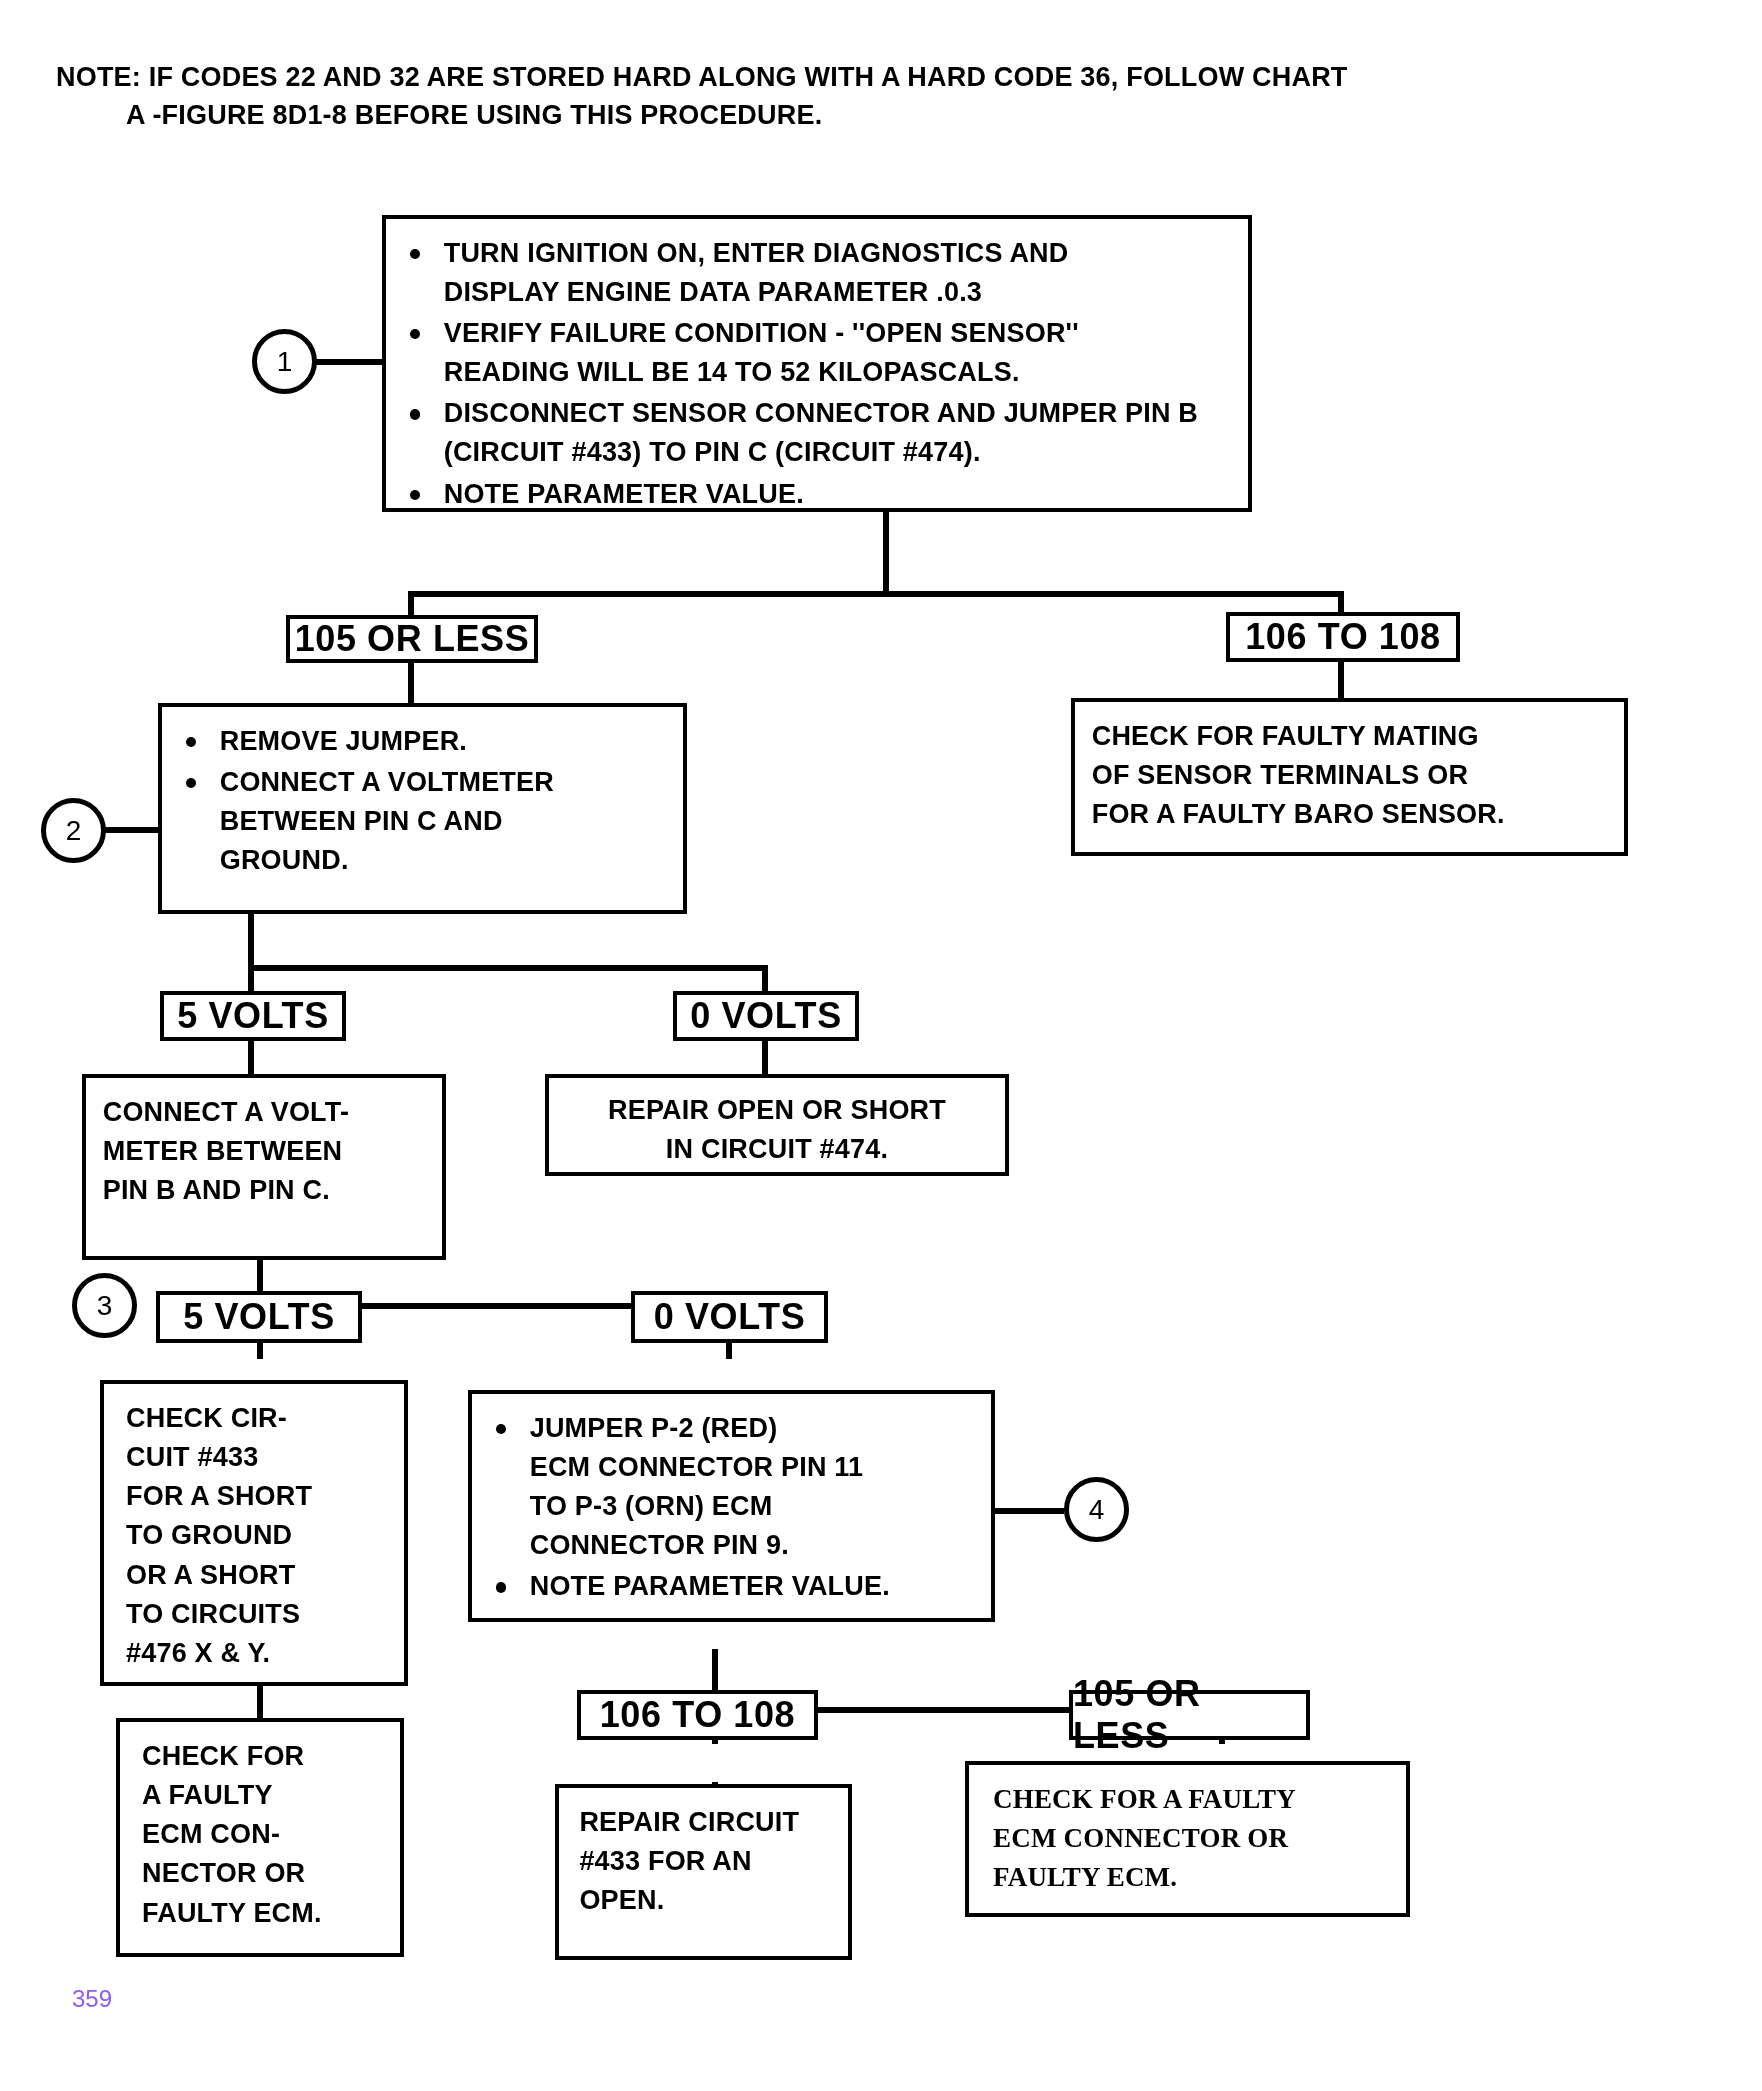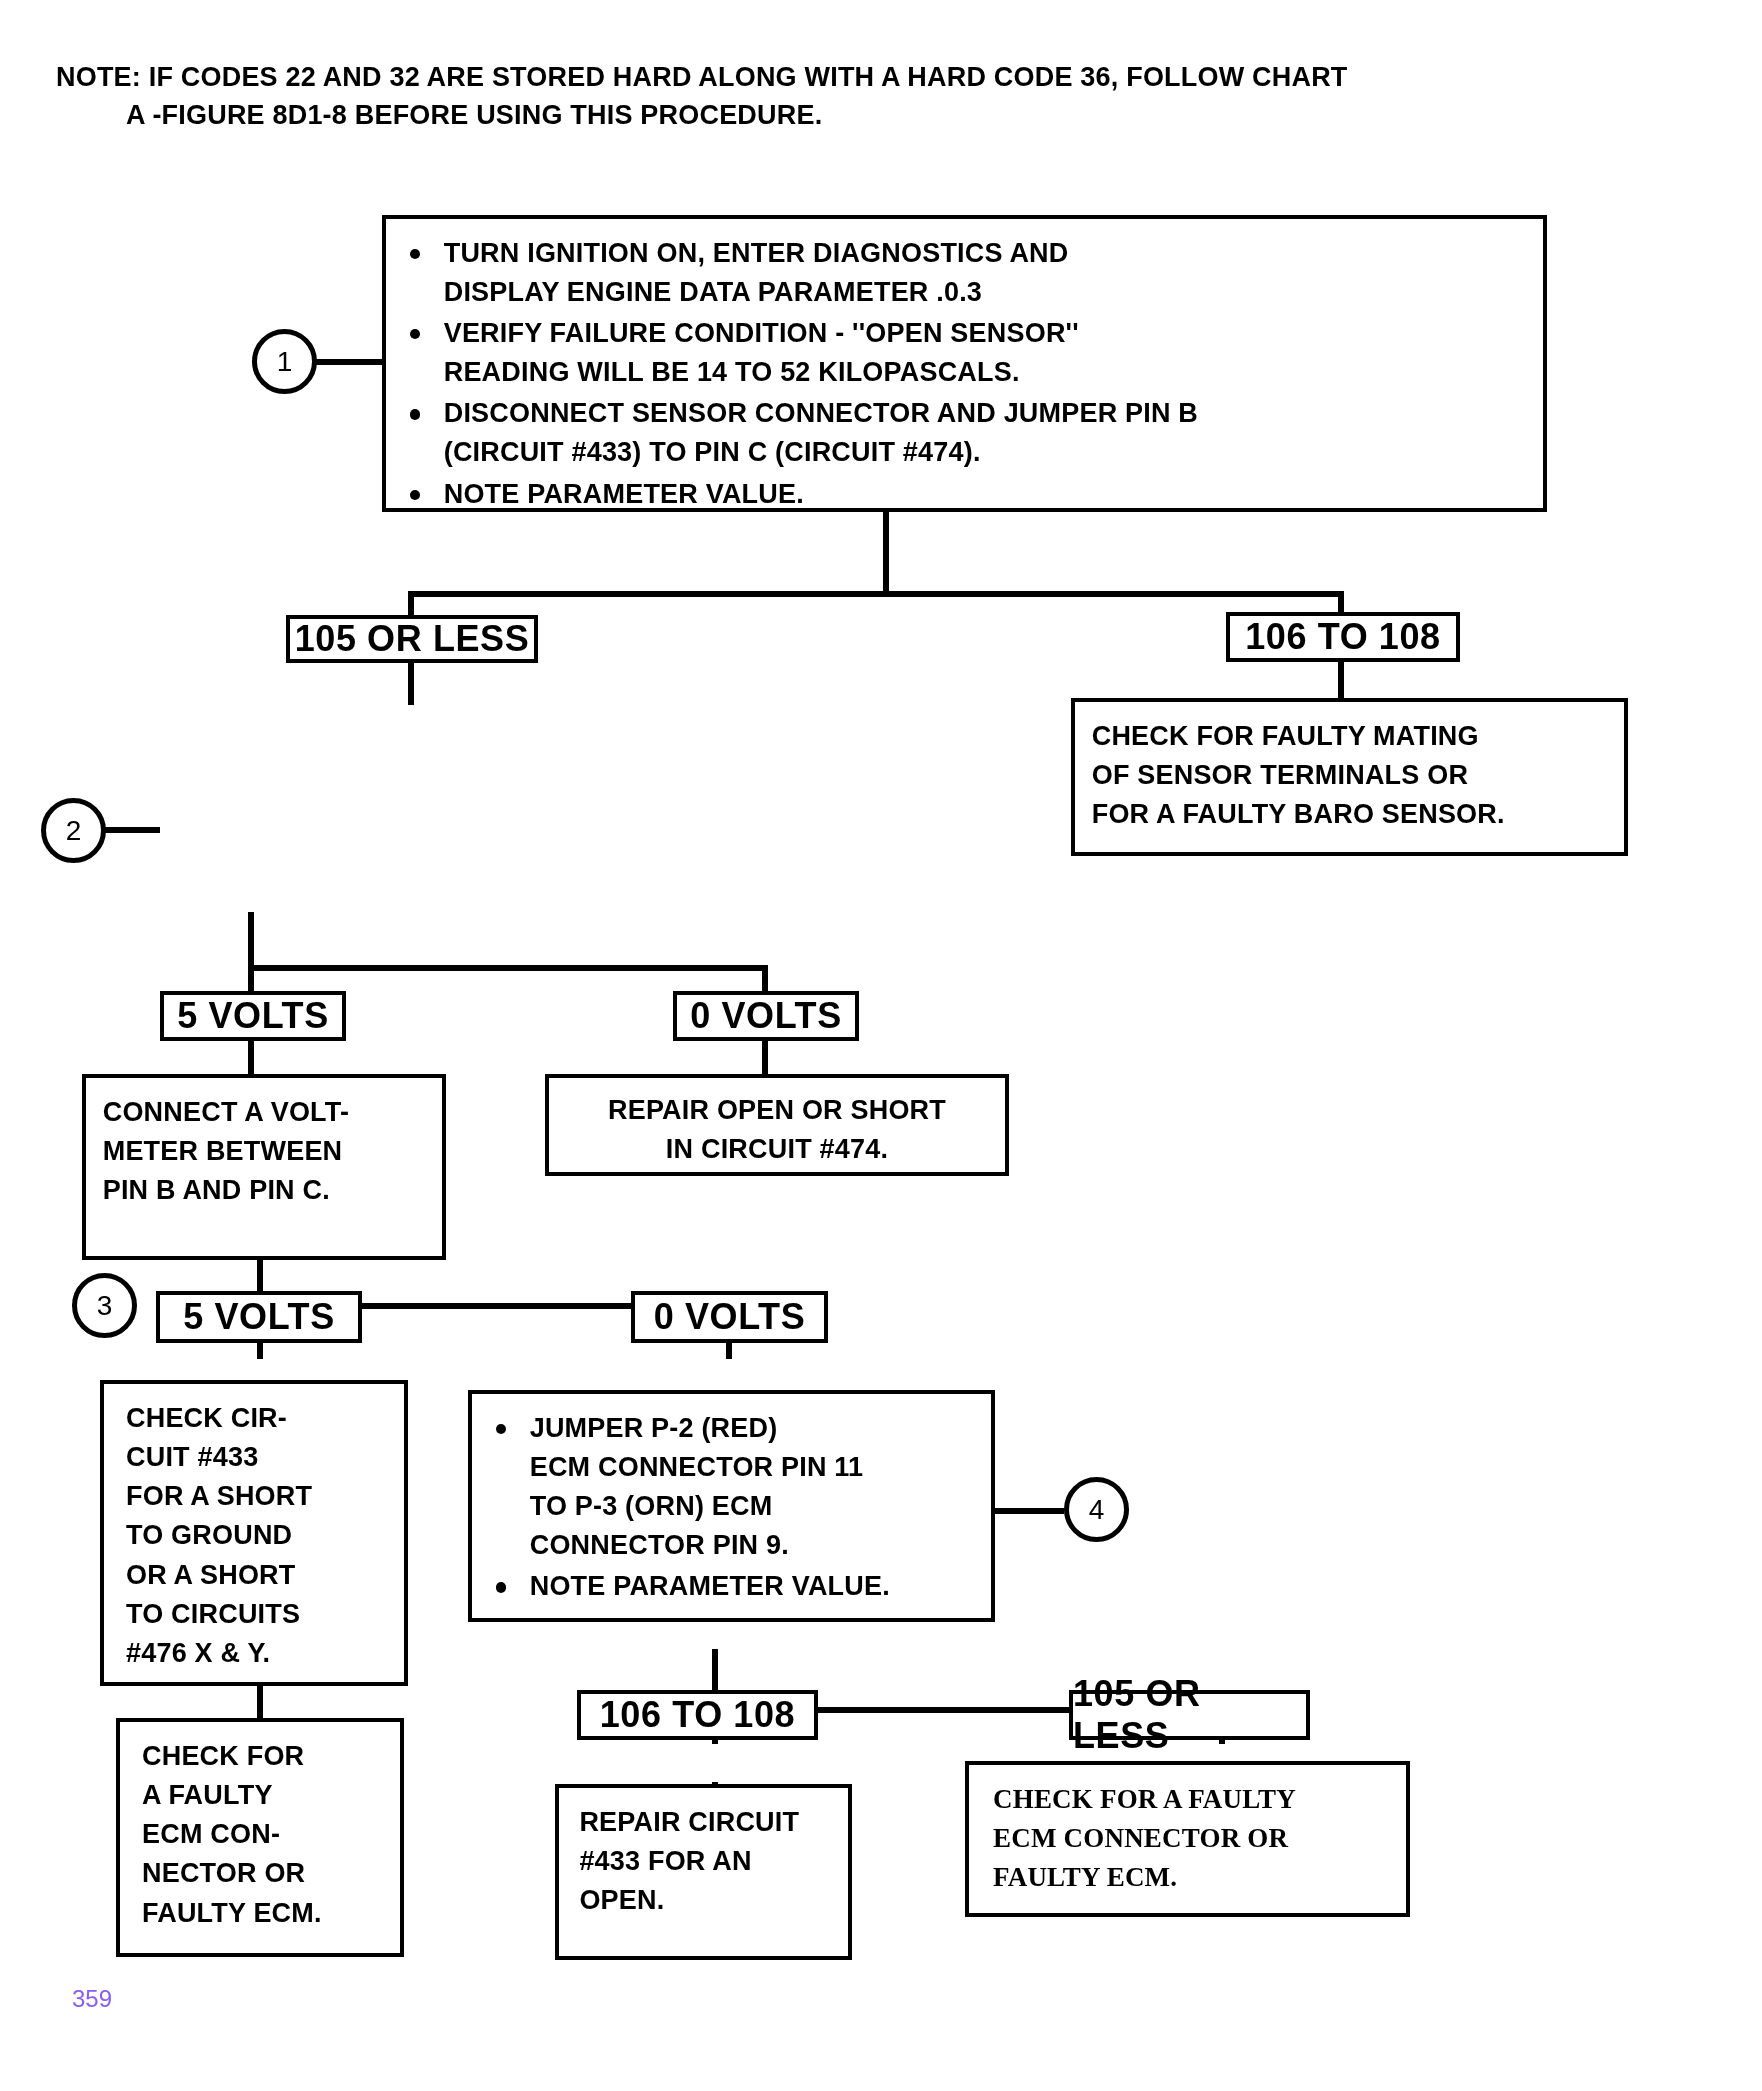--- a/index.html
+++ b/index.html
@@ -178,39 +178,47 @@
   <div class="circ" style="left:41px; top:798px; width:65px; height:65px;">
     <span>2</span>
   </div>
   <div class="circ" style="left:72px; top:1273px; width:65px; height:65px;">
     <span>3</span>
   </div>
   <div class="circ" style="left:1064px; top:1477px; width:65px; height:65px;">
     <span>4</span>
   </div>
 
-  <div class="box pad" style="left:382px; top:215px; width:1165px; height:297px;">
+  <div class="box pad" style="left:382px; top:215px; width:870px; height:297px;">
     <ul class="bul">
       <li class="txt">TURN IGNITION ON, ENTER DIAGNOSTICS AND
 DISPLAY ENGINE DATA PARAMETER .0.3</li>
       <li class="txt">VERIFY FAILURE CONDITION - ''OPEN SENSOR''
  READING WILL BE 14 TO 52 KILOPASCALS.</li>
       <li class="txt">DISCONNECT SENSOR CONNECTOR AND JUMPER PIN B
 (CIRCUIT #433) TO PIN C (CIRCUIT #474).</li>
       <li class="txt">NOTE PARAMETER VALUE.</li>
     </ul>
   </div>
 
   <div class="chip" style="left:286px; top:615px; width:252px; height:48px;">
     <span>105 OR LESS</span>
   </div>
   <div class="chip" style="left:1226px; top:612px; width:234px; height:50px;">
     <span>106 TO 108</span>
   </div>
 
+  <div class="box pad" style="left:158px; top:703px; width:529px; height:211px;">
+    <ul class="bul">
+      <li class="txt">REMOVE JUMPER.</li>
+      <li class="txt">CONNECT A VOLTMETER
+BETWEEN PIN C AND
+GROUND.</li>
+    </ul>
+  </div>
 
   <div class="box pad txt" style="left:1071px; top:698px; width:557px; height:158px;">CHECK FOR FAULTY MATING
 OF SENSOR TERMINALS OR
 FOR A FAULTY BARO SENSOR.</div>
 
   <div class="chip" style="left:160px; top:991px; width:186px; height:50px;">
     <span>5 VOLTS</span>
   </div>
   <div class="chip" style="left:673px; top:991px; width:186px; height:50px;">
     <span>0 VOLTS</span>

